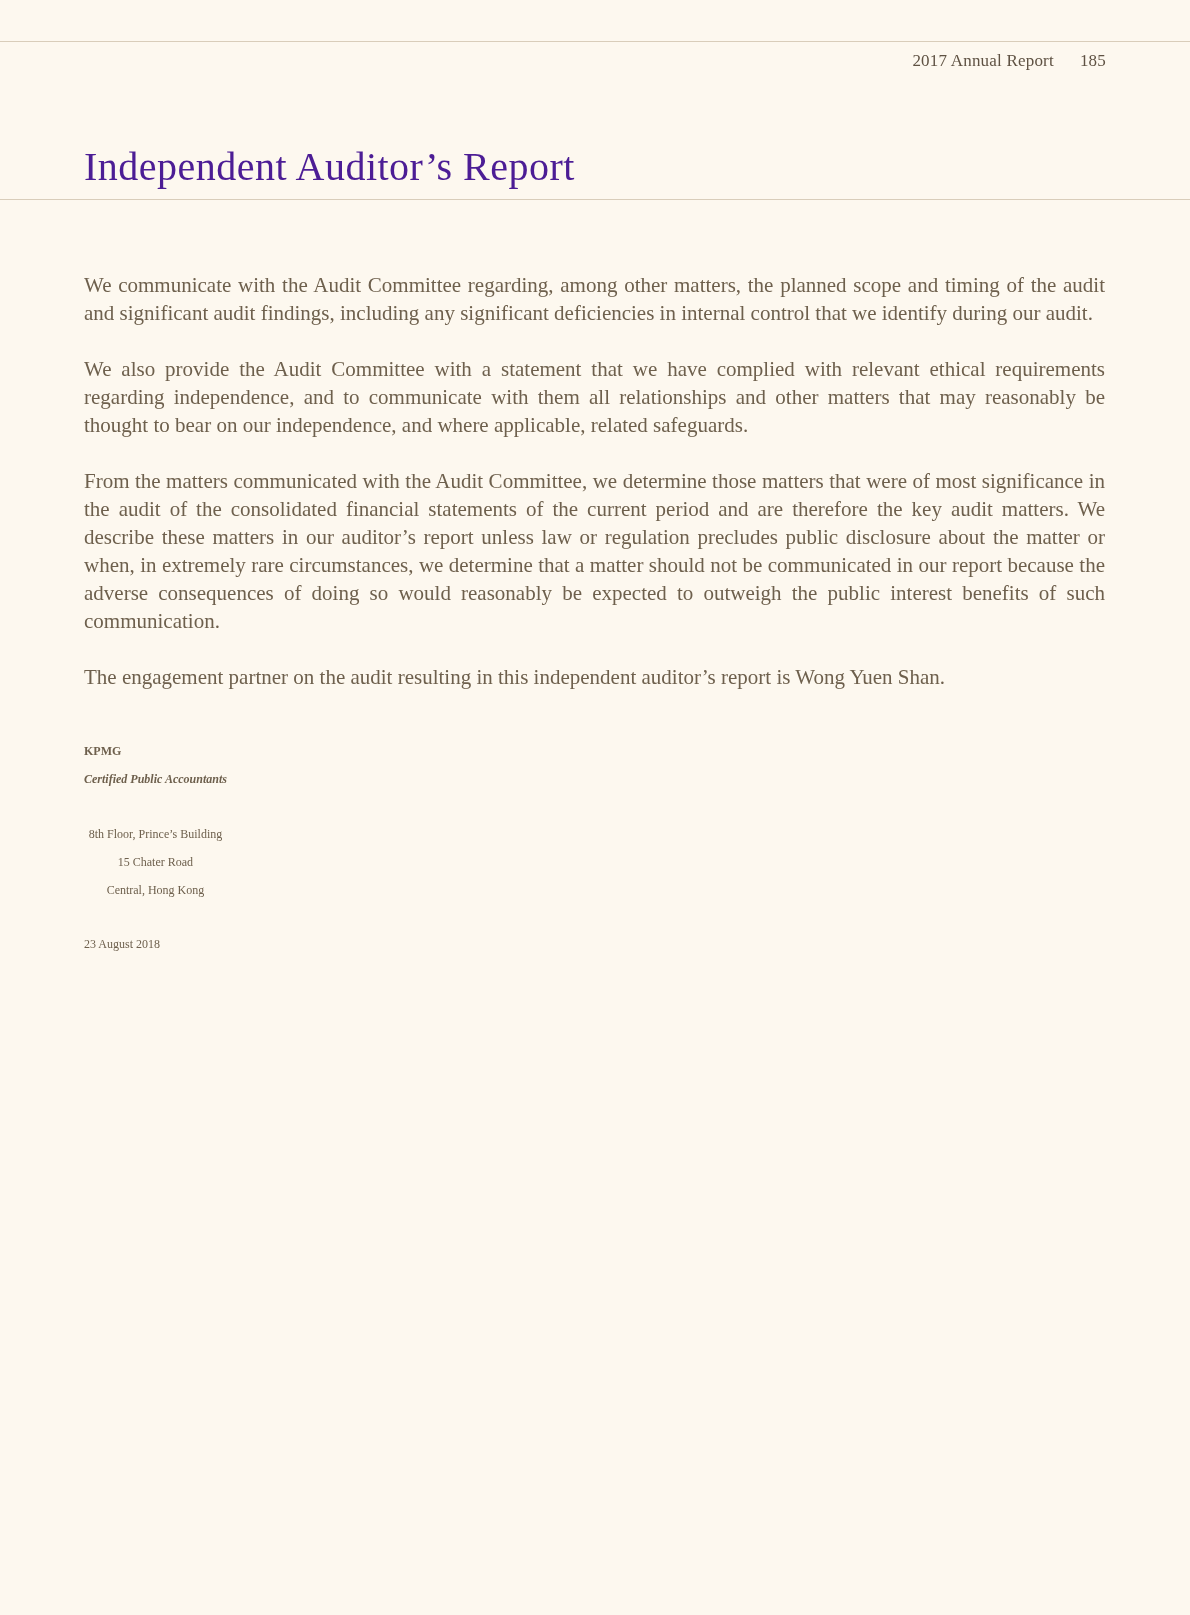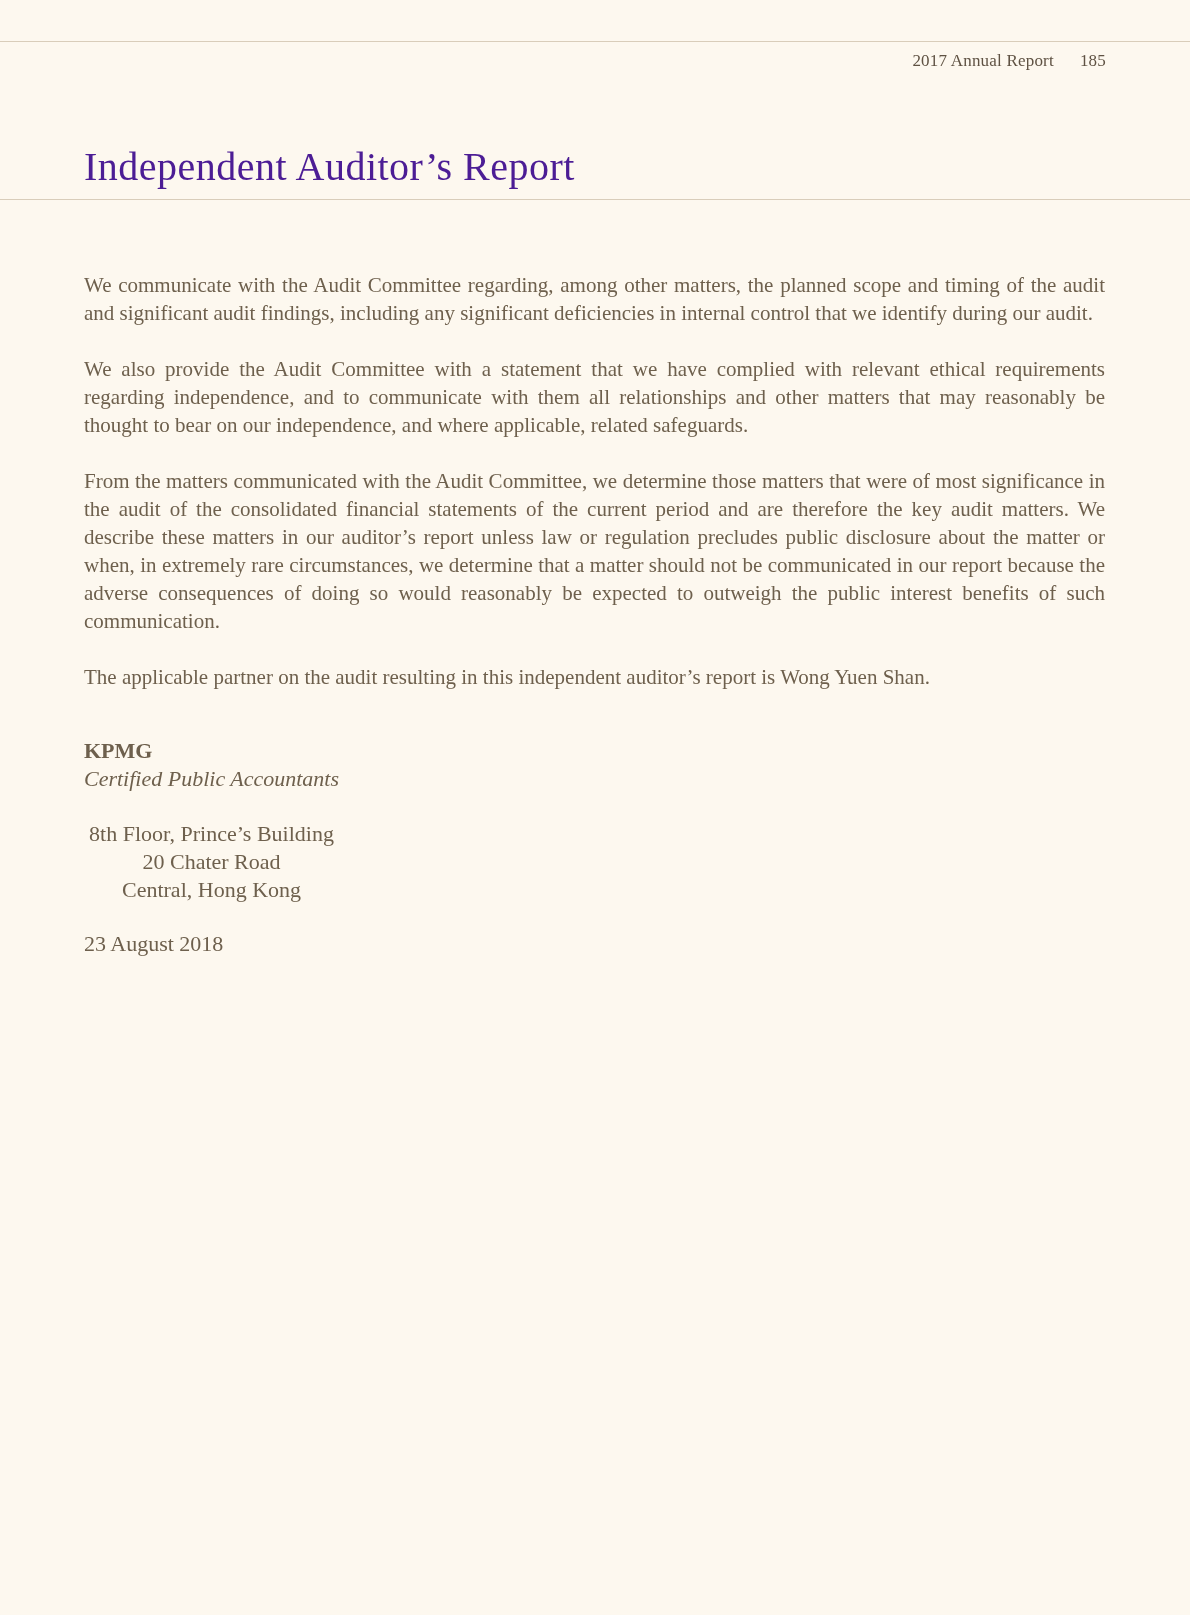--- a/index.html
+++ b/index.html
@@ -63,28 +63,29 @@
     margin: 0 0 28px 0;
     text-align: justify;
     text-justify: inter-word;
   }
 
   .signature {
     position: absolute;
     top: 737px;
     left: 84px;
     color: #6e604d;
-    font-size: 22px;
+    font-size: 12px;
     line-height: 28px;
   }
   .firm-name {
     font-weight: 700;
   }
   .firm-descriptor {
     font-style: italic;
+    font-weight: bold;
   }
   .address-block {
     margin-top: 27px;
     text-align: center;
   }
   .date-line {
     margin-top: 26px;
   }
 </style>
 </head>
@@ -99,27 +100,27 @@
   </div>
 
   <h1 class="page-title">Independent Auditor’s Report</h1>
 
   <div class="rule rule-title"></div>
 
   <div class="content">
     <p>We communicate with the Audit Committee regarding, among other matters, the planned scope and timing of the audit and significant audit findings, including any significant deficiencies in internal control that we identify during our audit.</p>
     <p>We also provide the Audit Committee with a statement that we have complied with relevant ethical requirements regarding independence, and to communicate with them all relationships and other matters that may reasonably be thought to bear on our independence, and where applicable, related safeguards.</p>
     <p>From the matters communicated with the Audit Committee, we determine those matters that were of most significance in the audit of the consolidated financial statements of the current period and are therefore the key audit matters. We describe these matters in our auditor’s report unless law or regulation precludes public disclosure about the matter or when, in extremely rare circumstances, we determine that a matter should not be communicated in our report because the adverse consequences of doing so would reasonably be expected to outweigh the public interest benefits of such communication.</p>
-    <p>The applicable partner on the audit resulting in this independent auditor’s report is Wong Yuen Shan.</p>
+    <p>The engagement partner on the audit resulting in this independent auditor’s report is Wong Yuen Shan.</p>
   </div>
 
   <div class="signature">
     <div class="firm-name">KPMG</div>
     <div class="firm-descriptor">Certified Public Accountants</div>
     <div class="address-block">
       <div>8th Floor, Prince’s Building</div>
-      <div>20 Chater Road</div>
+      <div>15 Chater Road</div>
       <div>Central, Hong Kong</div>
     </div>
     <div class="date-line">23 August 2018</div>
   </div>
 
 </div>
 
 </body></html>

